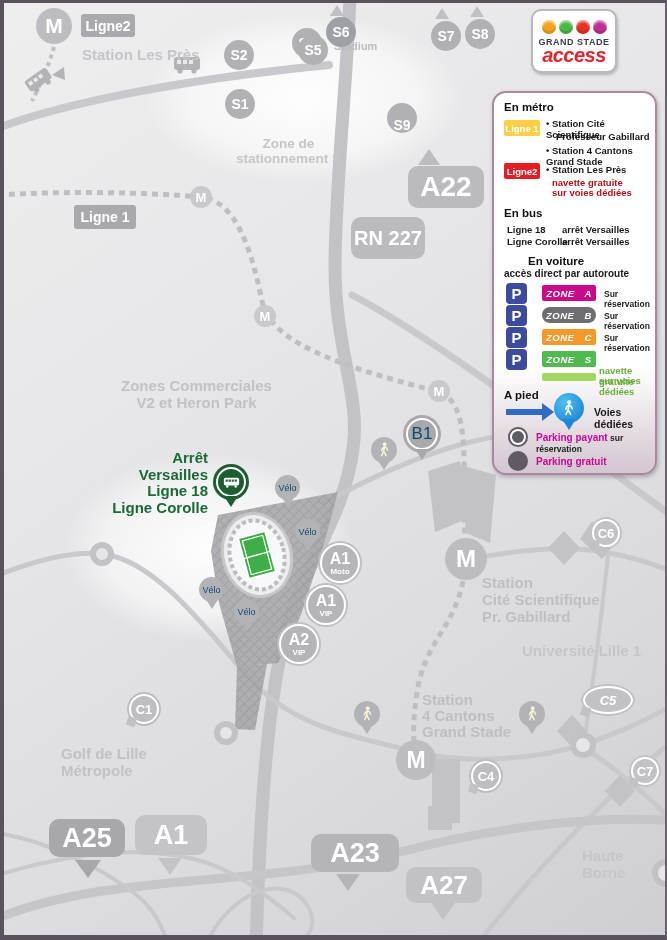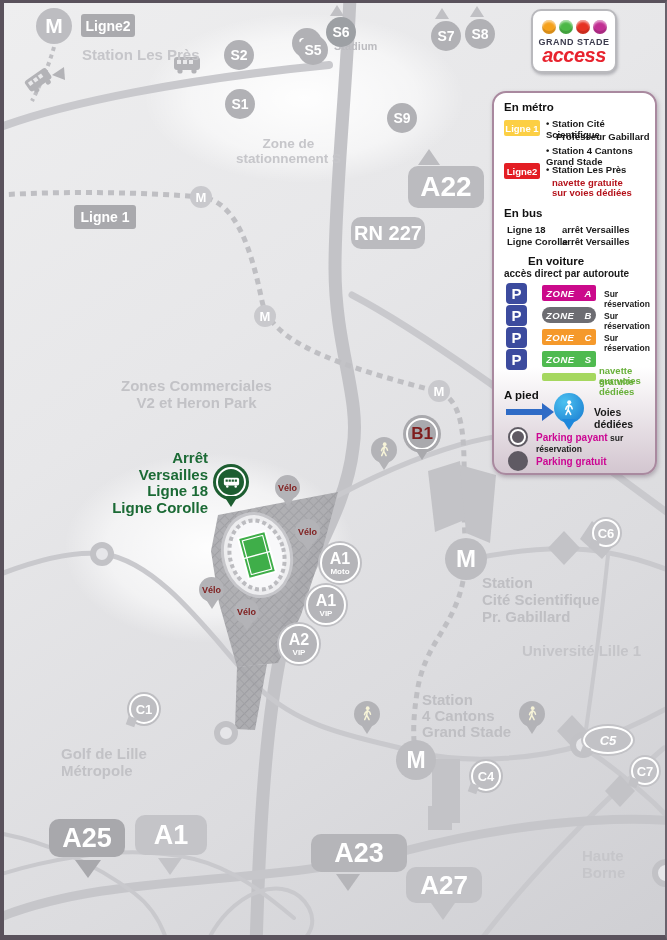--- a/index.html
+++ b/index.html
@@ -32,21 +32,21 @@
     box-shadow:0 0 0 2px #c2c2c6;color:#fff;font-weight:bold;font-size:13px;
     display:flex;align-items:center;justify-content:center;z-index:4;}
   .cpark::after{content:"";position:absolute;left:-4px;bottom:-4px;width:9px;height:9px;
     background:#c2c2c6;transform:rotate(20deg);z-index:-1;}
   .gate{position:absolute;width:40px;height:40px;border-radius:50%;background:#b5b5b9;
     border:2px solid #fff;box-shadow:0 0 0 2px #bfbfc3;color:#fff;font-weight:bold;
     display:flex;flex-direction:column;align-items:center;justify-content:center;z-index:4;line-height:1;}
   .gate .gt{font-size:16px;}
   .gate .gs{font-size:8px;margin-top:1px;}
   
-  .pin{position:absolute;border-radius:50%;background:var(--pc);color:#7f1d1d;font-weight:bold;
+  .pin{position:absolute;border-radius:50%;background:var(--pc);color:#0c4a6e;font-weight:normal;
     display:flex;align-items:center;justify-content:center;z-index:5;}
   .pin::after{content:"";position:absolute;top:calc(100% - 4px);left:50%;transform:translateX(-50%);
     border-left:7px solid transparent;border-right:7px solid transparent;border-top:11px solid var(--pc);}
   .pin .ring{position:absolute;inset:3px;border:2px solid #fff;border-radius:50%;}
   .pin-velo{--pc:#b3b3b7;width:25px;height:25px;font-size:9px;}
   .pin-walk{--pc:#b3b3b7;width:26px;height:26px;}
   .pin-b1{--pc:#a9a9ad;width:38px;height:38px;font-size:17px;}
   .pin-green{--pc:#1d5e31;width:36px;height:36px;}
   
   .legend{position:absolute;left:488px;top:88px;width:165px;height:384px;z-index:10;
@@ -213,30 +213,30 @@
   </div>
   <div class="mlabel" style="left:57px;top:742px;font-size:15px;line-height:17px;">
     <div>Golf de Lille</div>
     <div>Métropole</div>
   </div>
   <div class="mlabel" style="left:578px;top:845px;font-size:15px;color:#c6c6ca;">Haute Borne</div>
 
   <div class="rbadge" style="left:404px;top:163px;width:76px;height:42px;background:#bbbbbf;font-size:28px;">
     <span>A22</span>
   </div>
-  <div class="rbadge" style="left:347px;top:214px;width:74px;height:32px;background:#bbbbbf;font-size:20px;text-align:right;">
+  <div class="rbadge" style="left:347px;top:214px;width:74px;height:42px;background:#bbbbbf;font-size:20px;text-align:right;">
     <span>RN 227</span>
   </div>
   <div class="rbadge" style="left:45px;top:816px;width:76px;height:38px;background:#a8a8ac;font-size:27px;">
     <span>A25</span>
   </div>
   <div class="rbadge" style="left:131px;top:812px;width:72px;height:40px;background:#c4c4c8;font-size:27px;">
     <span>A1</span>
   </div>
-  <div class="rbadge" style="left:307px;top:831px;width:96px;height:38px;background:#b5b5b9;font-size:27px;">
+  <div class="rbadge" style="left:307px;top:831px;width:88px;height:38px;background:#b5b5b9;font-size:27px;">
     <span>A23</span>
   </div>
   <div class="rbadge" style="left:402px;top:864px;width:76px;height:36px;background:#c2c2c6;font-size:26px;">
     <span>A27</span>
   </div>
 
   <div class="scircle" style="left:221px;top:86px;">
       <span>S1</span>
     </div>
   <div class="scircle" style="left:220px;top:37px;">
@@ -250,21 +250,21 @@
     </div>
   <div class="scircle dark" style="left:322px;top:14px;">
       <span>S6</span>
     </div>
   <div class="scircle" style="left:427px;top:18px;">
       <span>S7</span>
     </div>
   <div class="scircle" style="left:461px;top:16px;">
       <span>S8</span>
     </div>
-  <div class="scircle" style="left:383px;top:100px;">
+  <div class="scircle" style="left:383px;top:100px;align-items:flex-end;">
       <span>S9</span>
     </div>
 
   <div class="mcircle small" style="left:186px;top:183px;width:22px;height:22px;font-size:13px;">
       <span>M</span>
     </div>
   <div class="mcircle small" style="left:250px;top:302px;width:22px;height:22px;font-size:13px;">
       <span>M</span>
     </div>
   <div class="mcircle small" style="left:424px;top:377px;width:22px;height:22px;font-size:13px;">
@@ -276,21 +276,21 @@
   <div class="mcircle" style="left:392px;top:737px;width:40px;height:40px;font-size:23px;">
       <span>M</span>
     </div>
 
   <div class="cpark" style="left:125px;top:691px;width:30px;height:30px;background:#bebec2;box-shadow:0 0 0 2px #bebec2;">
       <span>C1</span>
     </div>
   <div class="cpark" style="left:467px;top:758px;width:30px;height:30px;background:#bebec2;box-shadow:0 0 0 2px #bebec2;">
       <span>C4</span>
     </div>
-  <div class="cpark" style="left:579px;top:723px;width:50px;height:28px;font-style:italic;">
+  <div class="cpark" style="left:579px;top:683px;width:50px;height:28px;font-style:italic;">
       <span>C5</span>
     </div>
   <div class="cpark" style="left:588px;top:516px;width:28px;height:28px;">
       <span>C6</span>
     </div>
   <div class="cpark" style="left:627px;top:754px;width:28px;height:28px;">
       <span>C7</span>
     </div>
 
   <div class="gate" style="left:316px;top:540px;">

